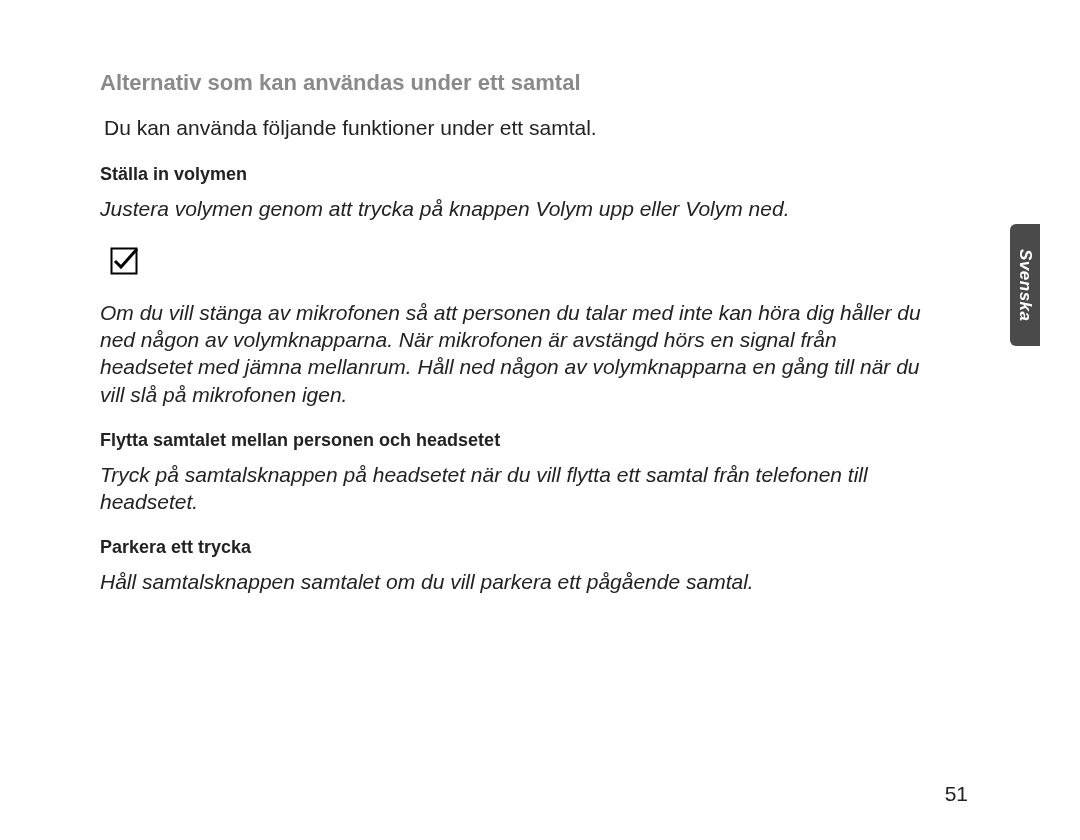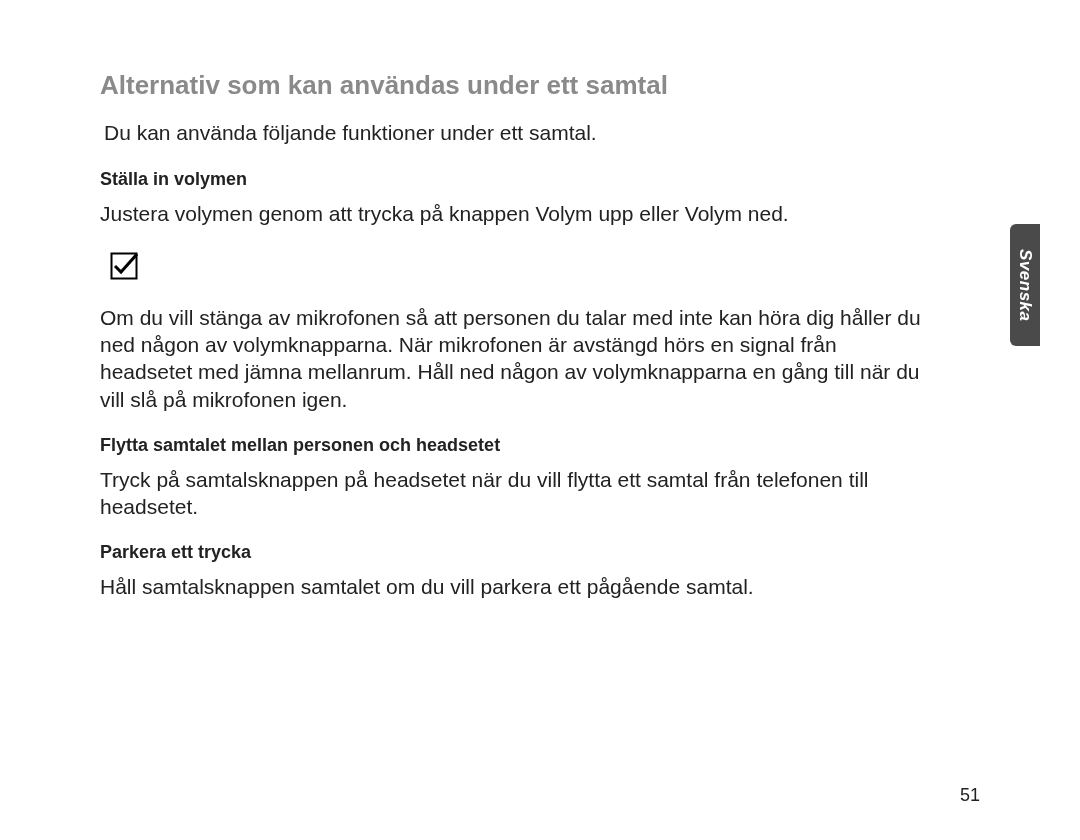--- a/index.html
+++ b/index.html
@@ -34,40 +34,41 @@
     justify-content: center;
   }
   .lang-tab span {
     writing-mode: vertical-rl;
     font-size: 17px;
     font-weight: bold;
     font-style: italic;
     letter-spacing: 0.5px;
   }
   h1.title {
-    font-size: 26px;
+    font-size: 22px;
     font-weight: bold;
     color: #8a8a8a;
     margin: 0 0 18px 0;
   }
   p.intro {
     font-size: 21px;
     margin: 0 0 22px 4px;
     line-height: 1.35;
   }
   h2.sub {
     font-size: 18px;
     font-weight: bold;
     margin: 0 0 10px 0;
   }
   p.body {
     font-size: 21px;
     margin: 0 0 22px 0;
     line-height: 1.3;
     max-width: 830px;
+    font-style: italic;
   }
   .note {
     display: flex;
     align-items: flex-start;
     margin: 0 0 24px 0;
     padding-left: 10px;
     max-width: 840px;
   }
   .note .icon {
     flex: 0 0 auto;
@@ -77,22 +78,22 @@
     margin-top: 2px;
   }
   .note .icon svg { display:block; }
   .note .text {
     font-size: 21px;
     line-height: 1.3;
   }
   .page-number {
     position: absolute;
     bottom: 34px;
-    right: 100px;
-    font-size: 18px;
+    right: 112px;
+    font-size: 21px;
   }
 </style>
 </head>
 <body>
 
 <div class="page">
 
   <div class="lang-tab">
     <span>Svenska</span>
   </div>

